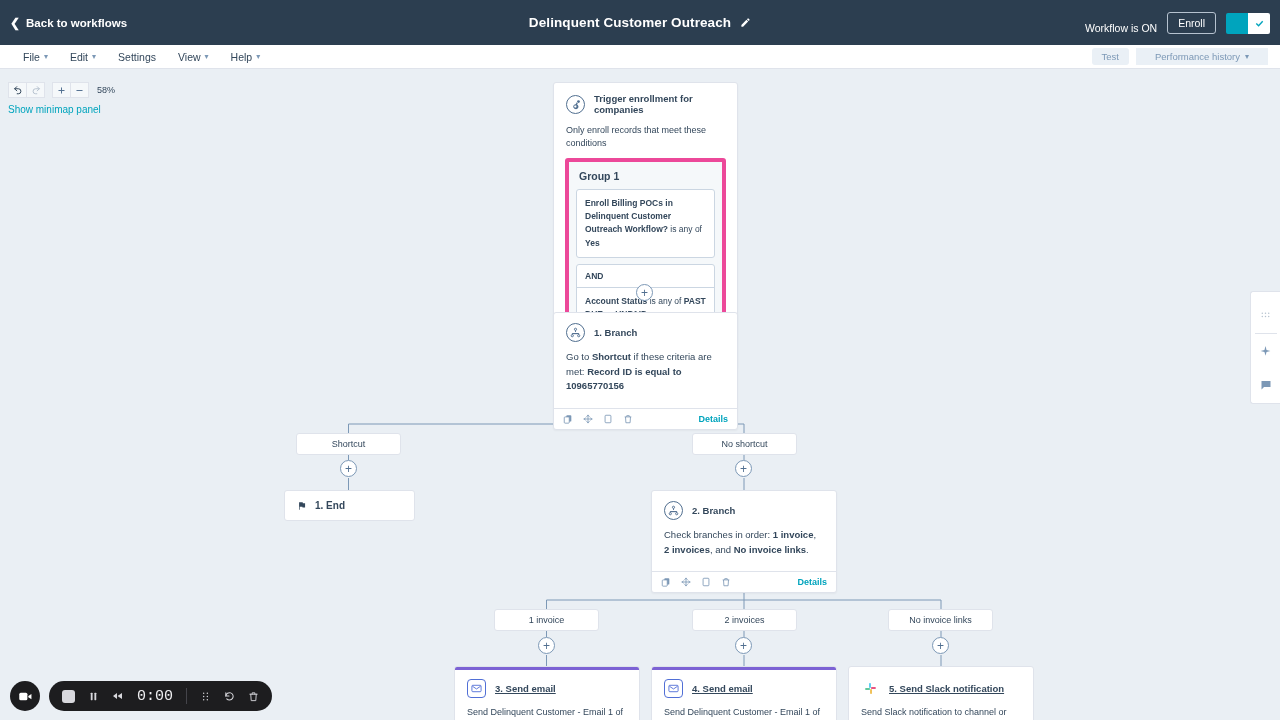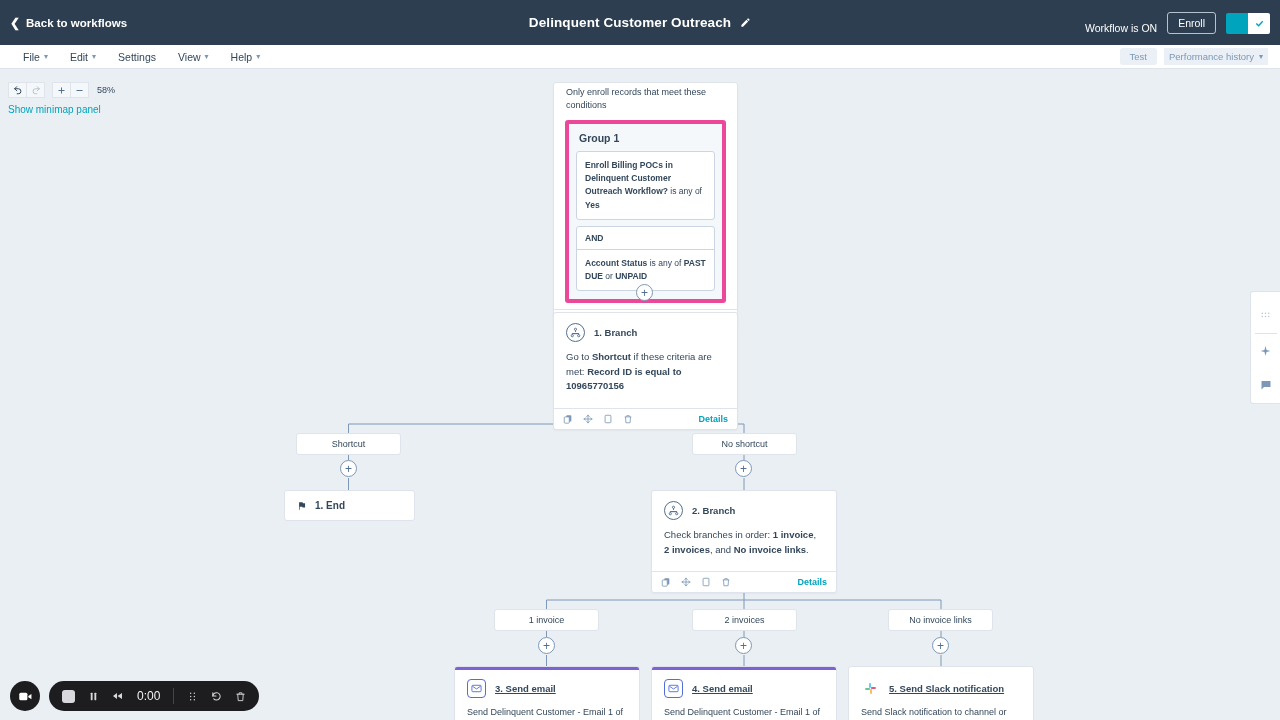--- a/index.html
+++ b/index.html
@@ -63,21 +63,21 @@
   }
   .menu-caret { font-size: 8px; color: #7c98b6; }
   .menubar-right { margin-left: auto; display: flex; align-items: center; gap: 7px; }
   .ghost-btn {
     background: #eaf0f6; color: #7c98b6; border: none; border-radius: 3px;
     font-size: 9.5px; padding: 3px 10px; cursor: pointer;
     font-family: inherit;
   }
   .perf-btn {
     background: #eaf0f6; color: #7c98b6; border: none; border-radius: 0;
-    font-size: 9.5px; padding: 3px 5px; cursor: pointer;
+    font-size: 9.5px; padding: 3px 19px; cursor: pointer;
     display: flex; align-items: center; gap: 5px;
     font-family: inherit;
   }
 
   
   .canvas {
     position: absolute; top: 69px; left: 0; width: 1280px; height: 651px;
     background: #eaeff4; overflow: hidden;
   }
 
@@ -211,21 +211,21 @@
   }
   .rec-circle {
     width: 30px; height: 30px; border-radius: 50%; background: #1d1d1f;
     display: flex; align-items: center; justify-content: center; cursor: pointer;
   }
   .rec-bar {
     height: 30px; background: #1d1d1f; border-radius: 16px;
     display: flex; align-items: center; padding: 0 13px; gap: 13px;
   }
   .rec-stop { width: 13px; height: 13px; border-radius: 3px; background: #d8d8dd; cursor: pointer; }
-  .rec-time { font-size: 12px; color: #f0f0f2; font-family: Liberation Sans, sans-serif; }
+  .rec-time { font-size: 15px; color: #f0f0f2; font-family: Liberation Mono, monospace; }
   .rec-div { width: 1px; height: 16px; background: #44444a; }
   .rec-ic { color: #d8d8dd; cursor: pointer; display: flex; align-items: center; }
 </style>
 </head>
 <body>
 
 <div class="topbar">
   <div class="back-link">
     <span class="back-chevron">❮</span>
     <span>Back to workflows</span>
@@ -344,20 +344,30 @@
       <path d="M546.5 561 L546.5 568"></path>
       <path d="M546.5 586 L546.5 597"></path>
       <path d="M744 561 L744 568"></path>
       <path d="M744 586 L744 597"></path>
       <path d="M941 561 L941 568"></path>
       <path d="M941 586 L941 597"></path>
     </g>
   </svg>
 
   <div class="card" style="left:553px; top:13px; width:185px;">
+    <div class="card-head">
+      <span class="round-icon">
+        <svg width="11" height="11" viewBox="0 0 24 24" fill="#516f90">
+            <circle cx="18.5" cy="5.5" r="3"></circle>
+            <path d="M13 7v4.2a5.5 5.5 0 1 0 2.4.6L17 9.7 15.6 8 14 9.6V7z"></path>
+            <circle cx="11.5" cy="16.5" r="3.2" fill="#fff" stroke="#516f90" stroke-width="1.6"></circle>
+          </svg>
+      </span>
+      <span class="card-title">Trigger enrollment for companies</span>
+    </div>
     <div class="card-sub">Only enroll records that meet these conditions</div>
 
     <div class="group-box">
       <div class="group-title">Group 1</div>
 
       <div class="cond-box">
         <b>Enroll Billing POCs in Delinquent Customer Outreach Workflow?</b><span> is any of </span><b>Yes</b>
       </div>
 
       <div class="and-box">

